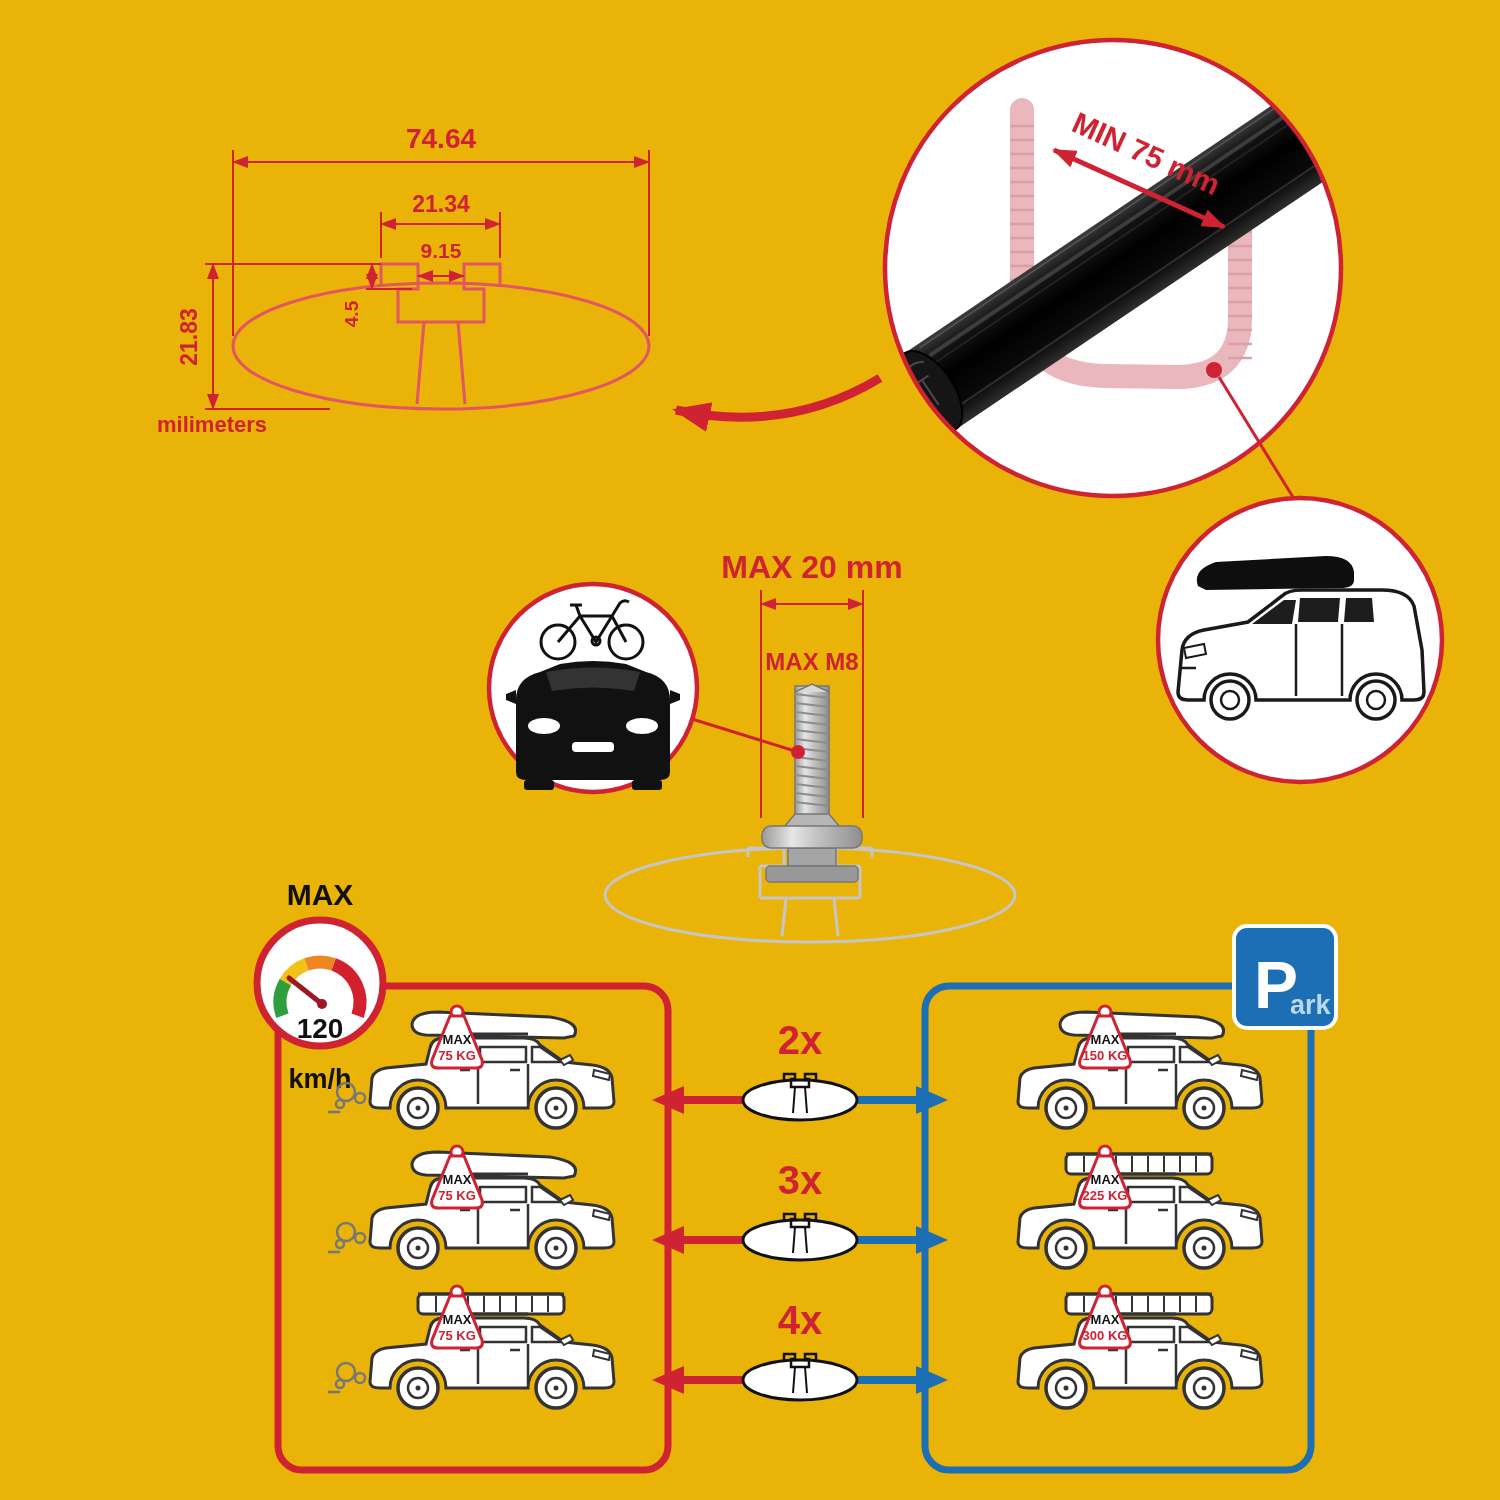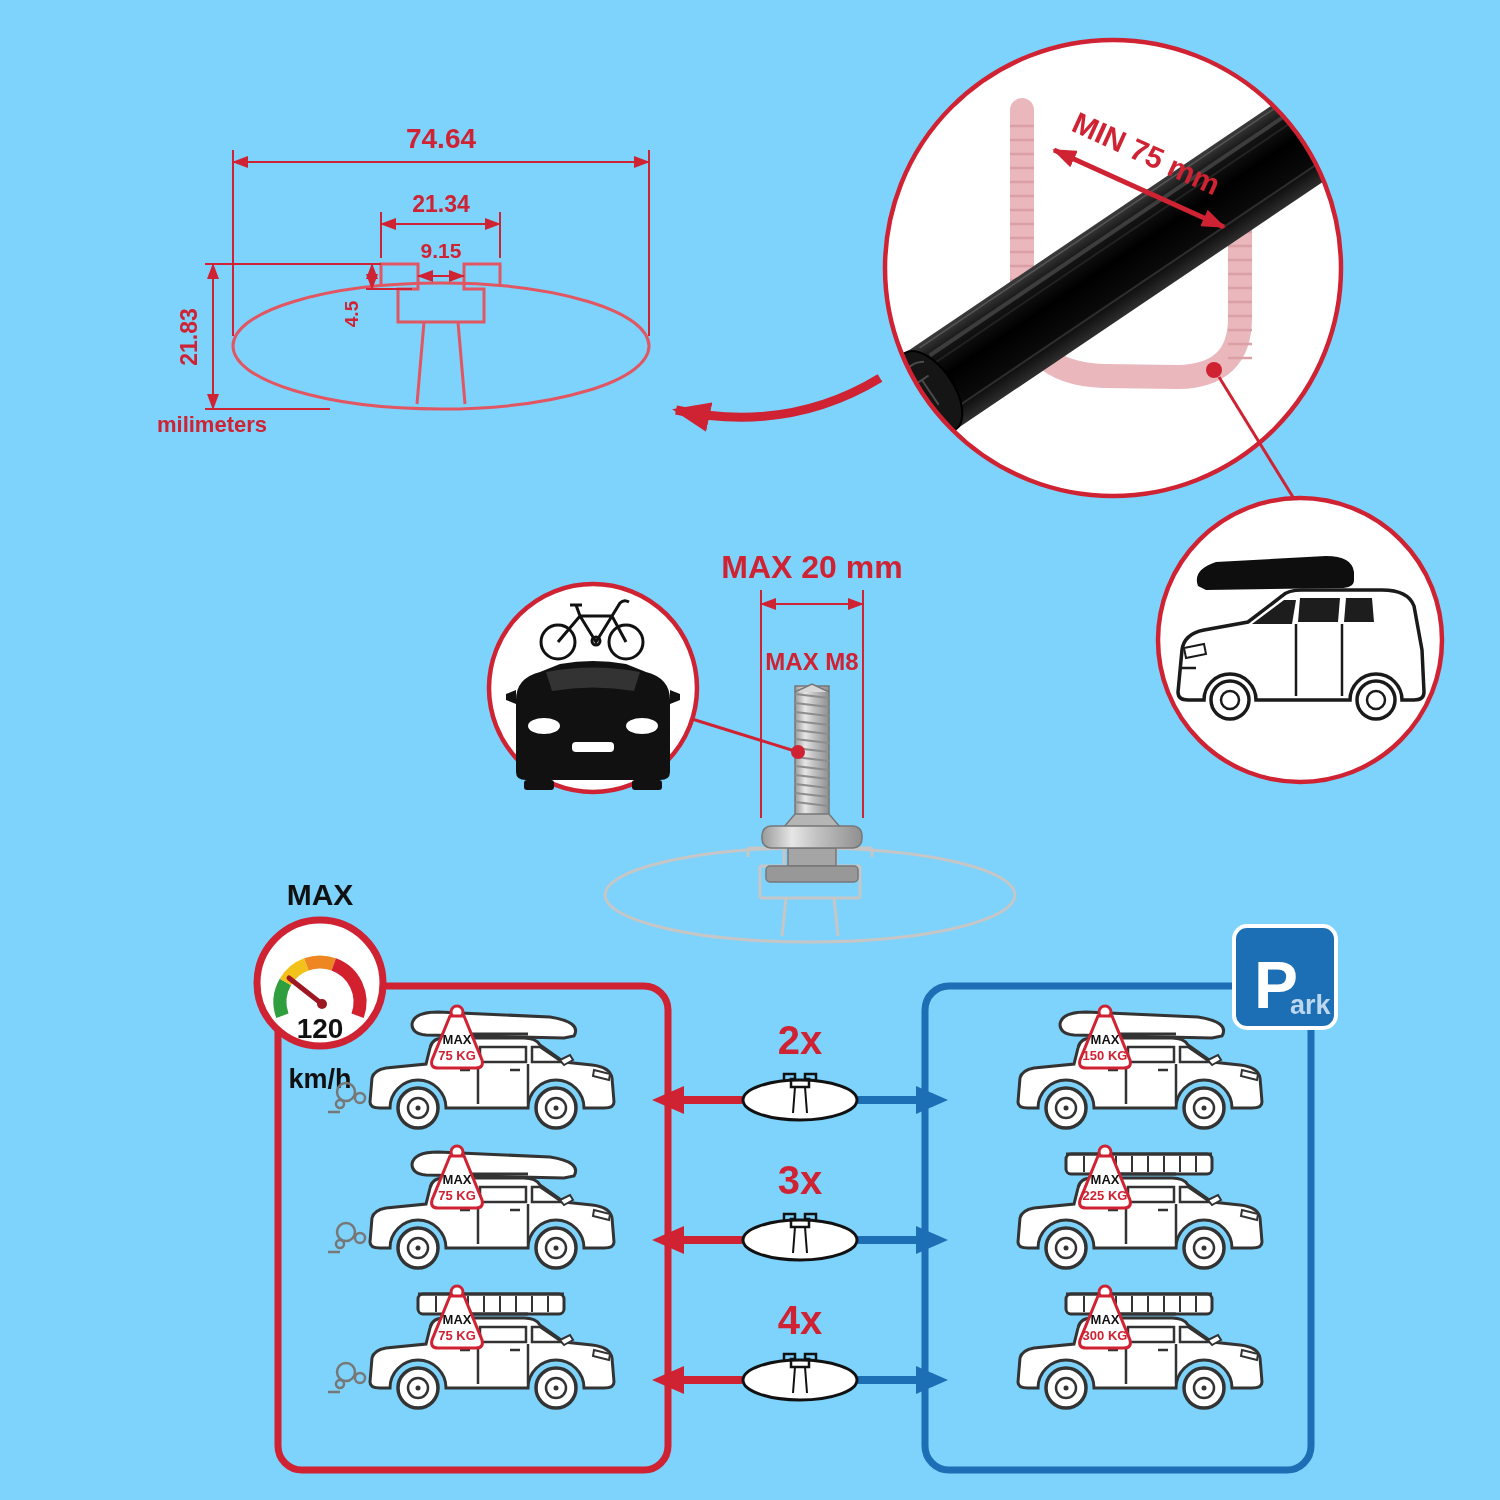--- a/index.html
+++ b/index.html
@@ -1,16 +1,16 @@
 <!DOCTYPE html>
 <html><head>
 <meta charset="utf-8">
 <style>
   html,body{margin:0;padding:0;background:#ffffff;}
-  #canvas{position:relative;width:1500px;height:1500px;background:#7dd3fc;overflow:hidden;
+  #canvas{position:relative;width:1500px;height:1500px;background:#eab308;overflow:hidden;
           font-family:"Liberation Sans",sans-serif;}
   svg{position:absolute;inset:0;}
   text{font-family:"Liberation Sans",sans-serif;}
   .dim{fill:#cf2233;font-weight:bold;text-anchor:middle;}
   .blk{fill:#111111;font-weight:bold;text-anchor:middle;}
   .qty{fill:#cf2233;font-weight:bold;text-anchor:middle;font-size:40px;}
   .tagmax{fill:#111111;font-weight:bold;text-anchor:middle;font-size:13px;}
   .tagload{fill:#cf2233;font-weight:bold;text-anchor:middle;font-size:13px;}
 </style>
 </head>

